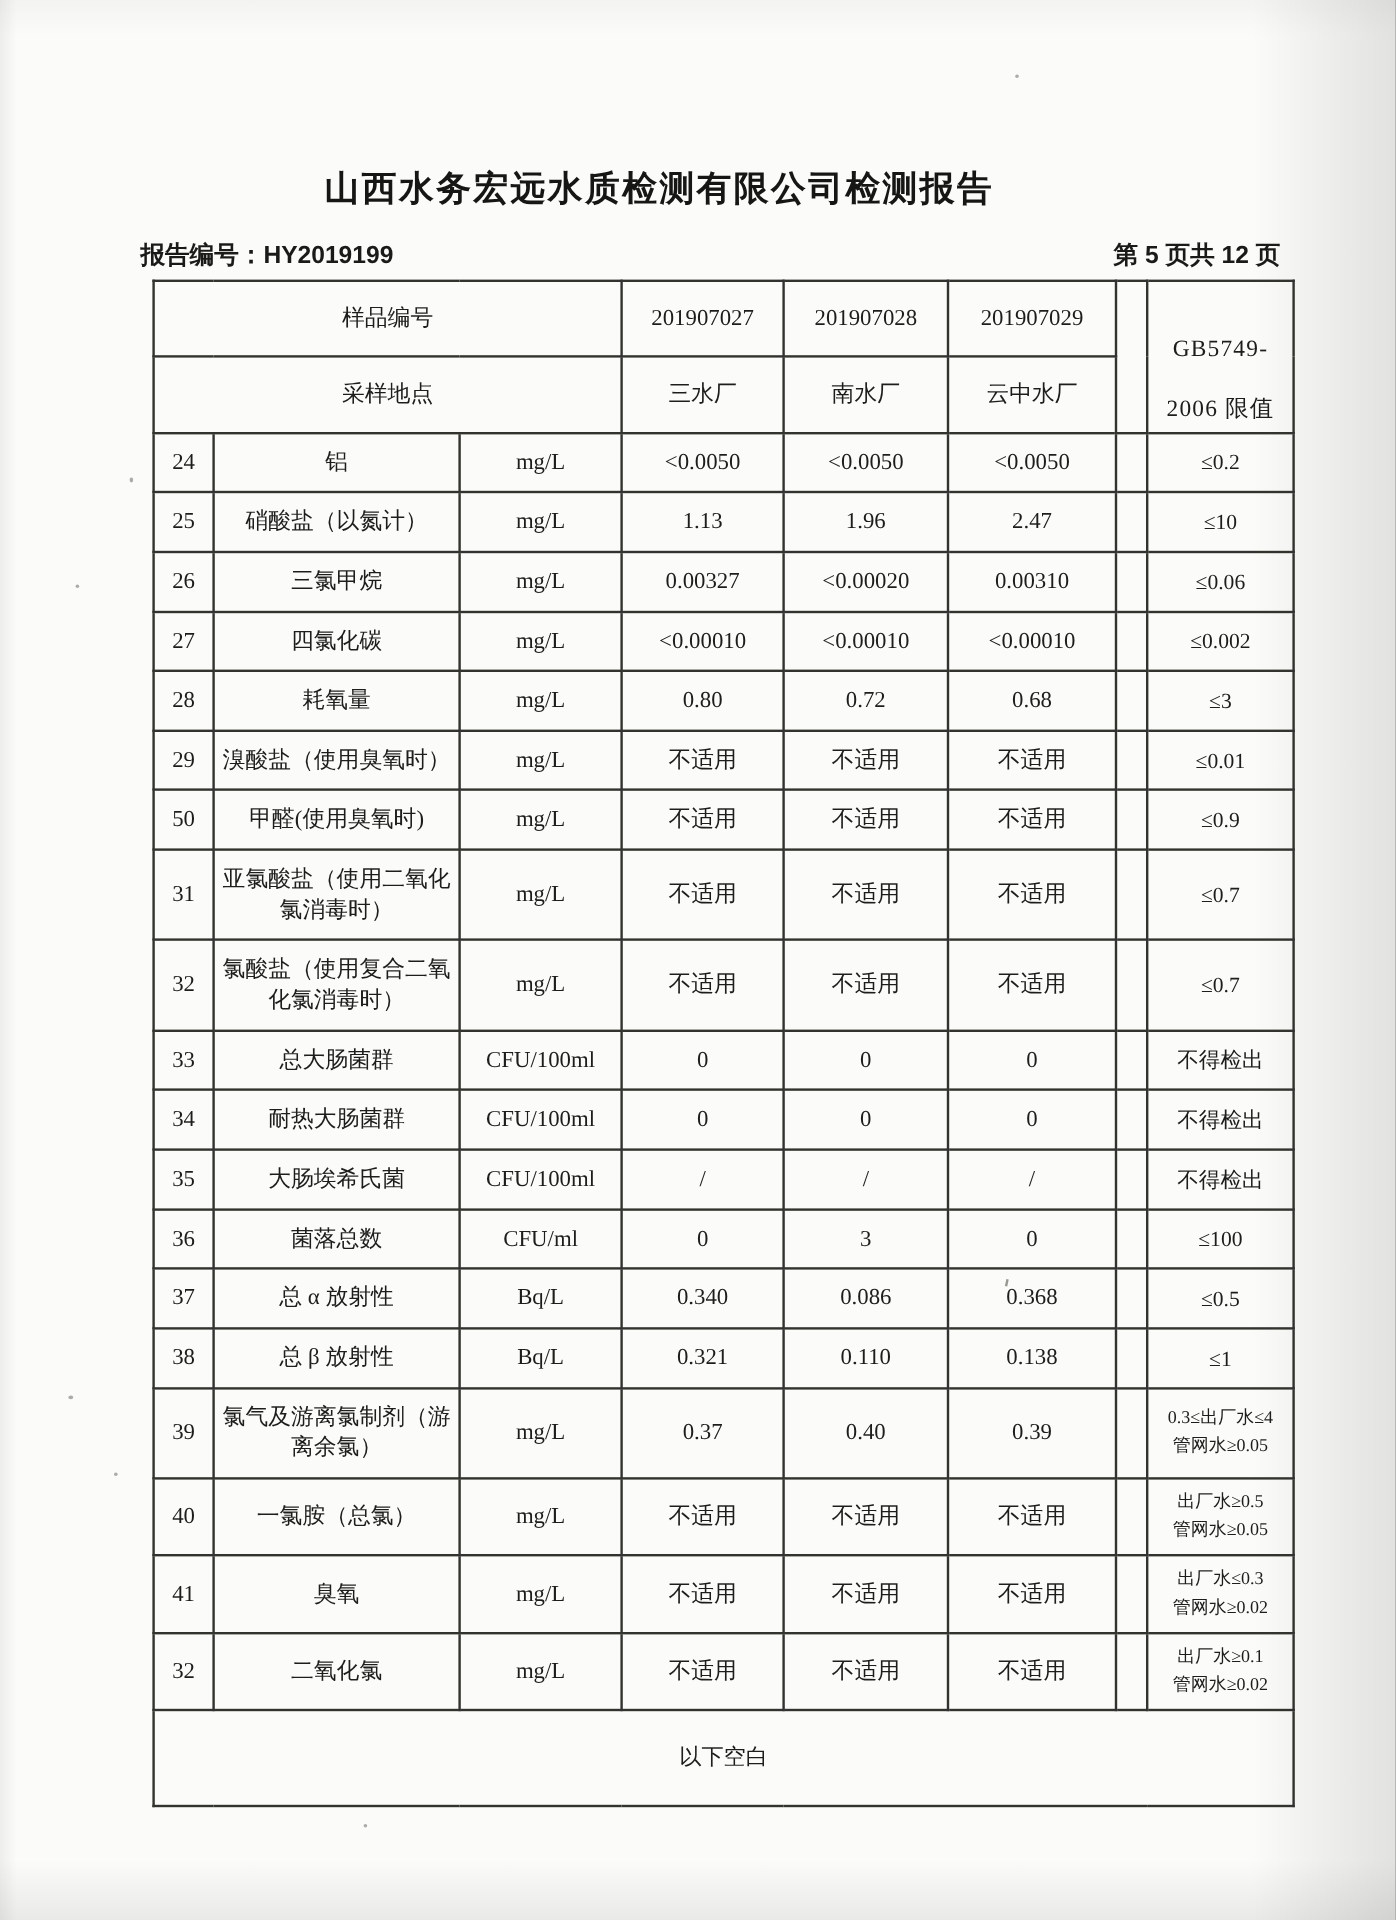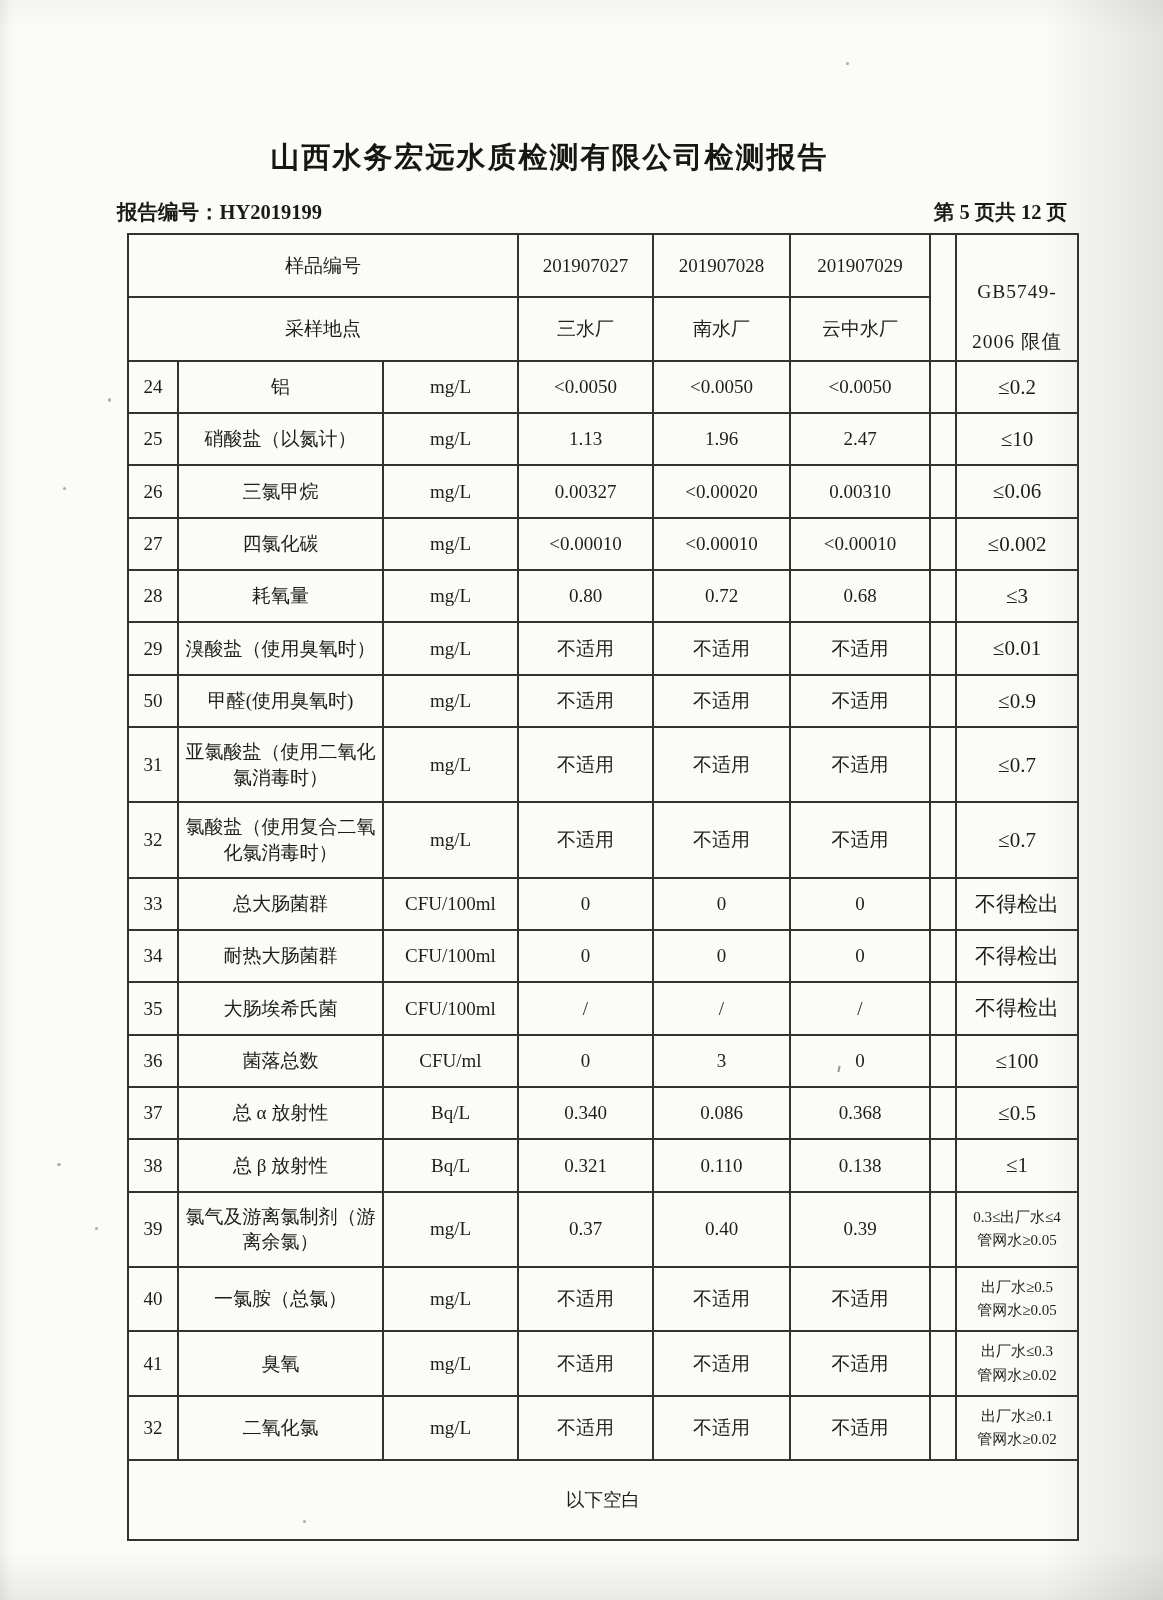--- a/index.html
+++ b/index.html
@@ -19,21 +19,21 @@
   }
   .title{
     position:absolute; left:0; right:64px; top:138px;
     text-align:center;
     font-family:"Liberation Sans","DejaVu Sans",sans-serif;
     font-weight:700; font-size:29px; letter-spacing:2px; color:#161614;
   }
   .meta{
     position:absolute; left:117px; top:198px; width:950px;
     display:flex; justify-content:space-between; align-items:baseline;
-    font-family:Liberation Serif, serif;
+    font-family:Liberation Sans, sans-serif;
     font-size:20.5px; font-weight:600; color:#1a1a18;
   }
   .tablewrap{ position:absolute; left:127px; top:233px; width:1114px; }
   table.report{
     border-collapse:collapse; table-layout:fixed; width:950px;
     font-size:19px; color:#1d1d1b;
   }
   table.report td{
     border:2px solid #32322f;
     vertical-align:middle; text-align:center;
@@ -43,21 +43,21 @@
   col.c-no{width:50px;} col.c-name{width:205px;} col.c-unit{width:135px;}
   col.c-v1{width:135px;} col.c-v2{width:137px;} col.c-v3{width:140px;}
   col.c-sp{width:26px;} col.c-lim{width:122px;}
   tr.hrow td{height:50px; padding:4px 6px;}
   td.name-cell{ text-align:left; padding-left:11px; padding-right:8px; }
   td.spacer{ border-top:0; border-bottom:0; padding:0; }
   td.spacer-top{ border-top:2px solid #32322f; }
   td.limit-head{ padding:6px 4px; }
   td.limit-head .lh-line{ display:block; font-size:19.5px; letter-spacing:1px;margin-top:40px; }
   td.limit-head .lh-line + .lh-line{ margin-top:24px; }
-  td.limit-cell{ font-size:21px; padding:10px 3px; }
+  td.limit-cell{ font-size:18px; padding:10px 3px; }
   td.limit-cell.small{ font-size:15px; line-height:1.55; padding:8px 2px; }
   td.blank-row{
     height:56px; text-align:left; vertical-align:top;
     padding:8px 4px 8px 10px; font-size:18.5px;margin-left:15px;
   }
   .speck{ position:absolute; background:#6a6a66; border-radius:50%; opacity:.55; }
   .artifact-tick{ position:absolute; width:2px; height:6px; background:#555550; opacity:.6; transform:rotate(12deg); }
 </style>
 </head>
 <body>

